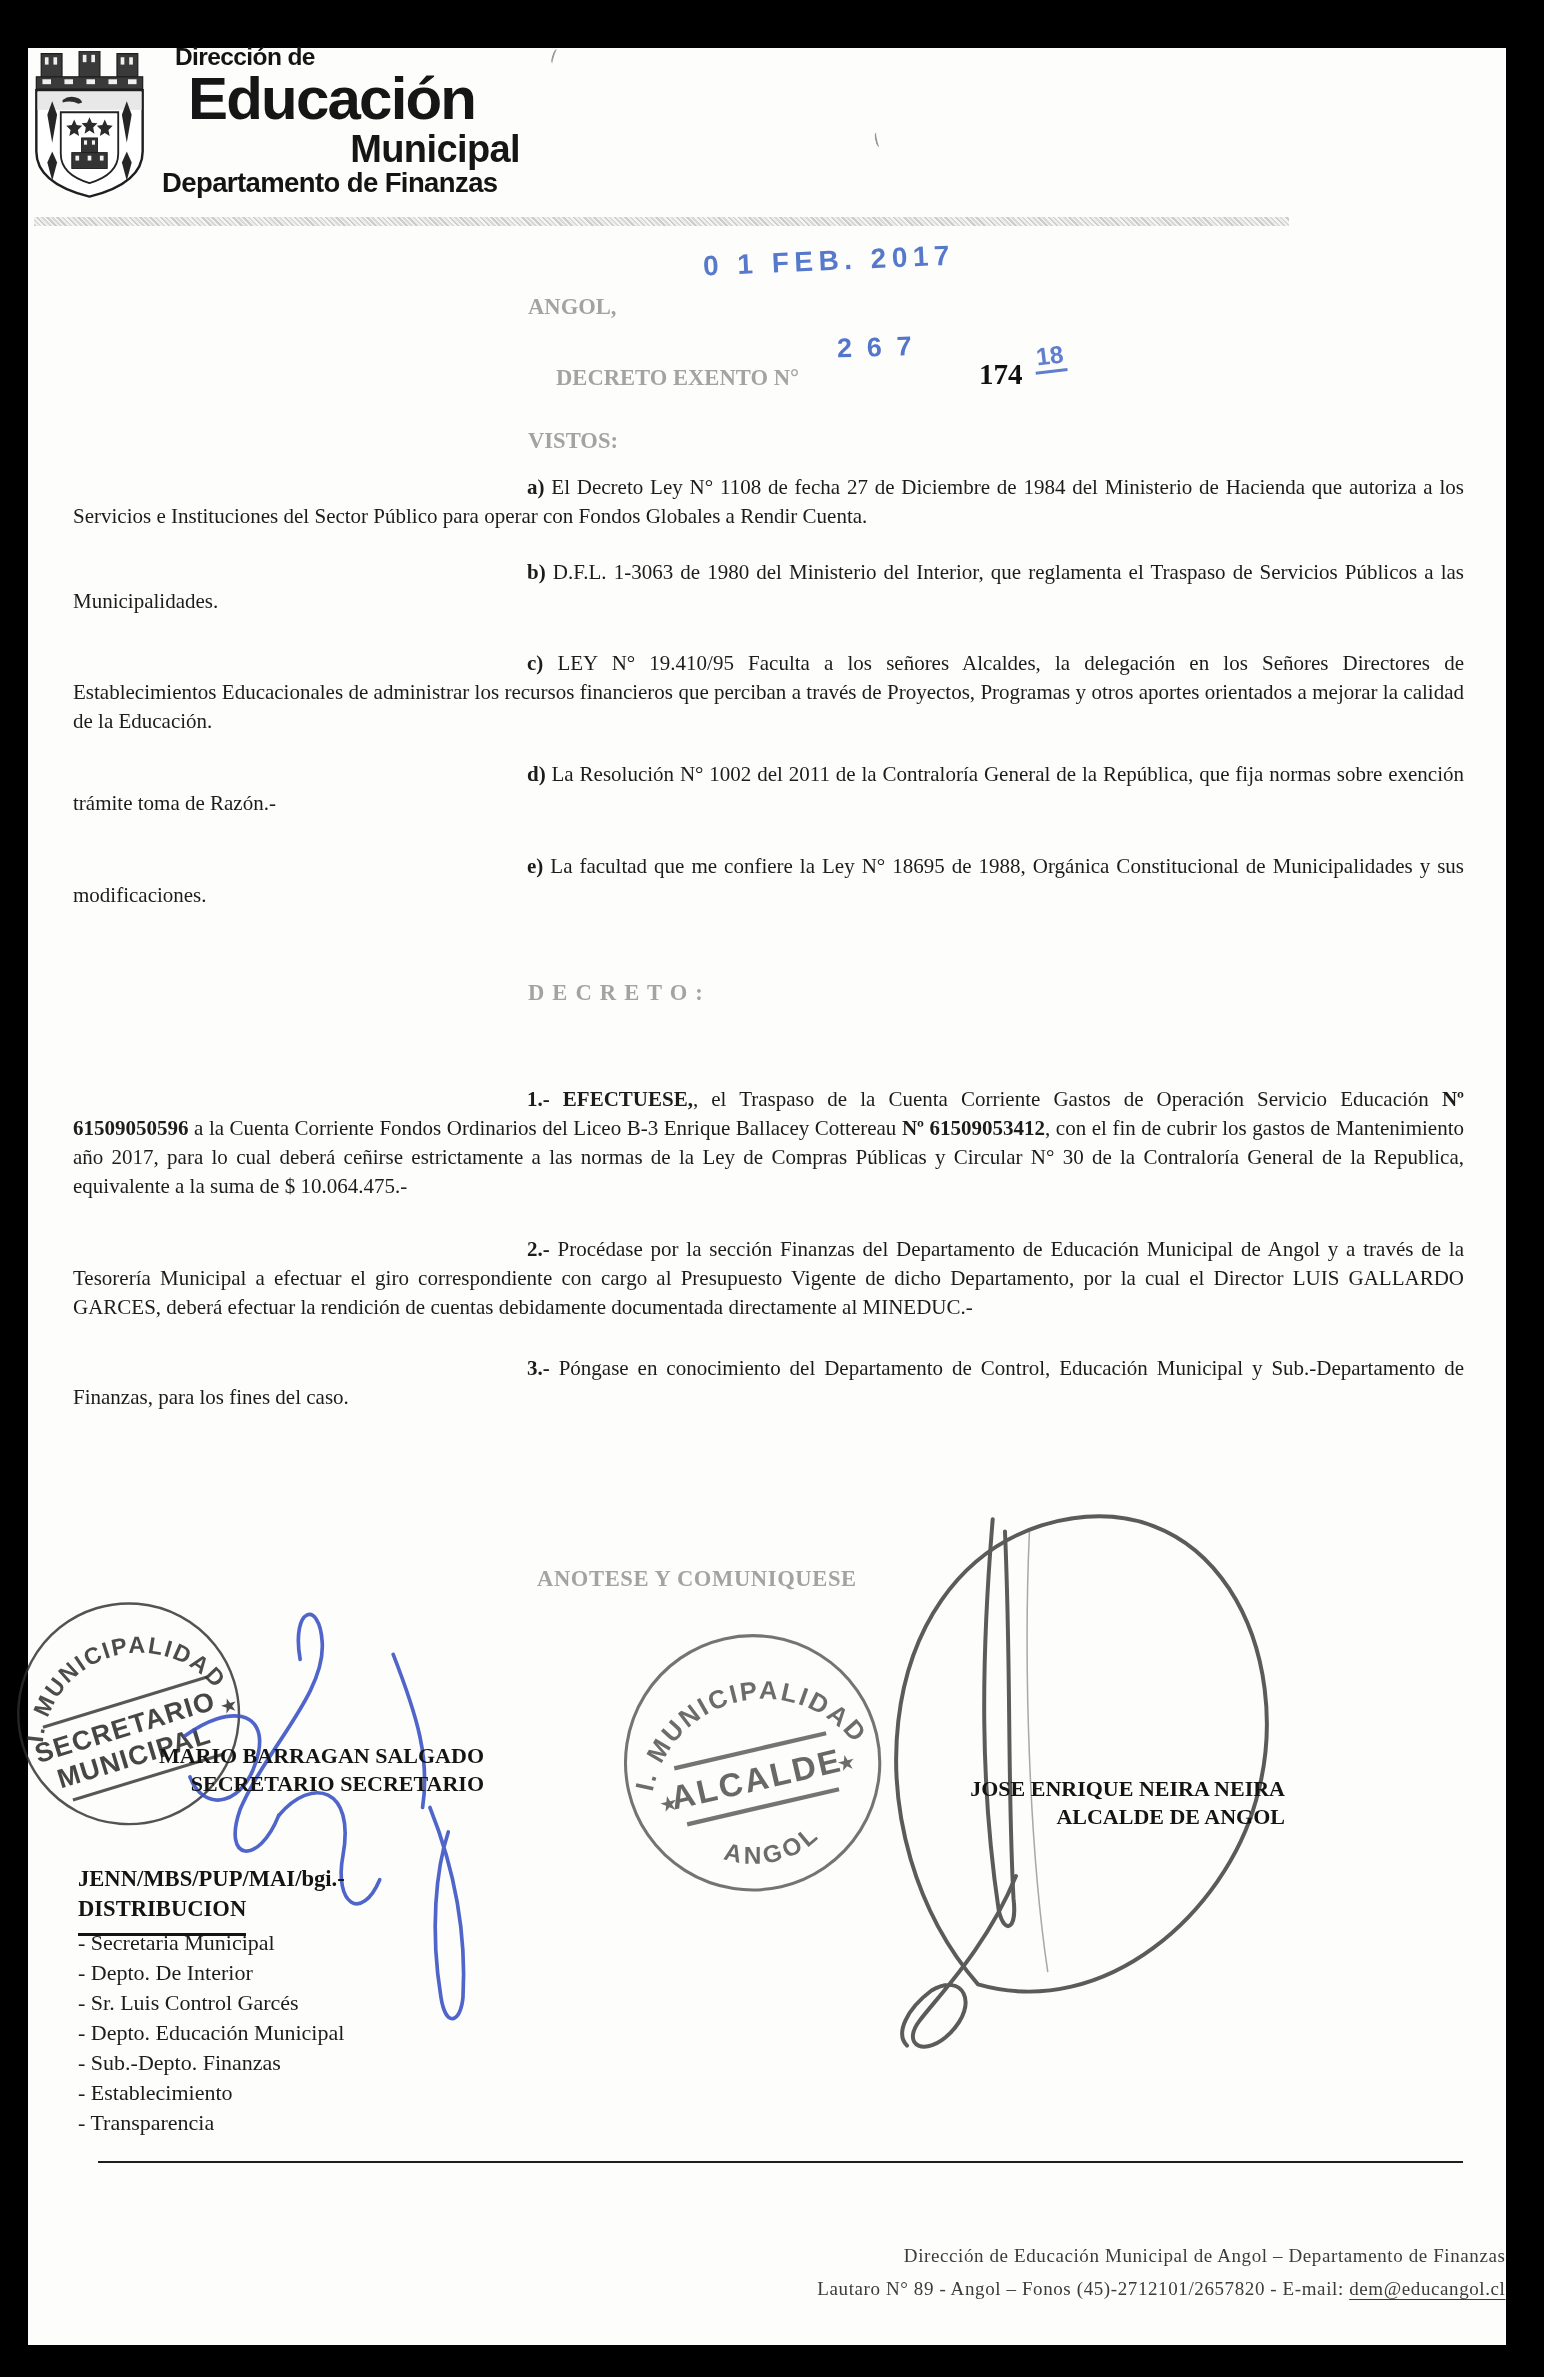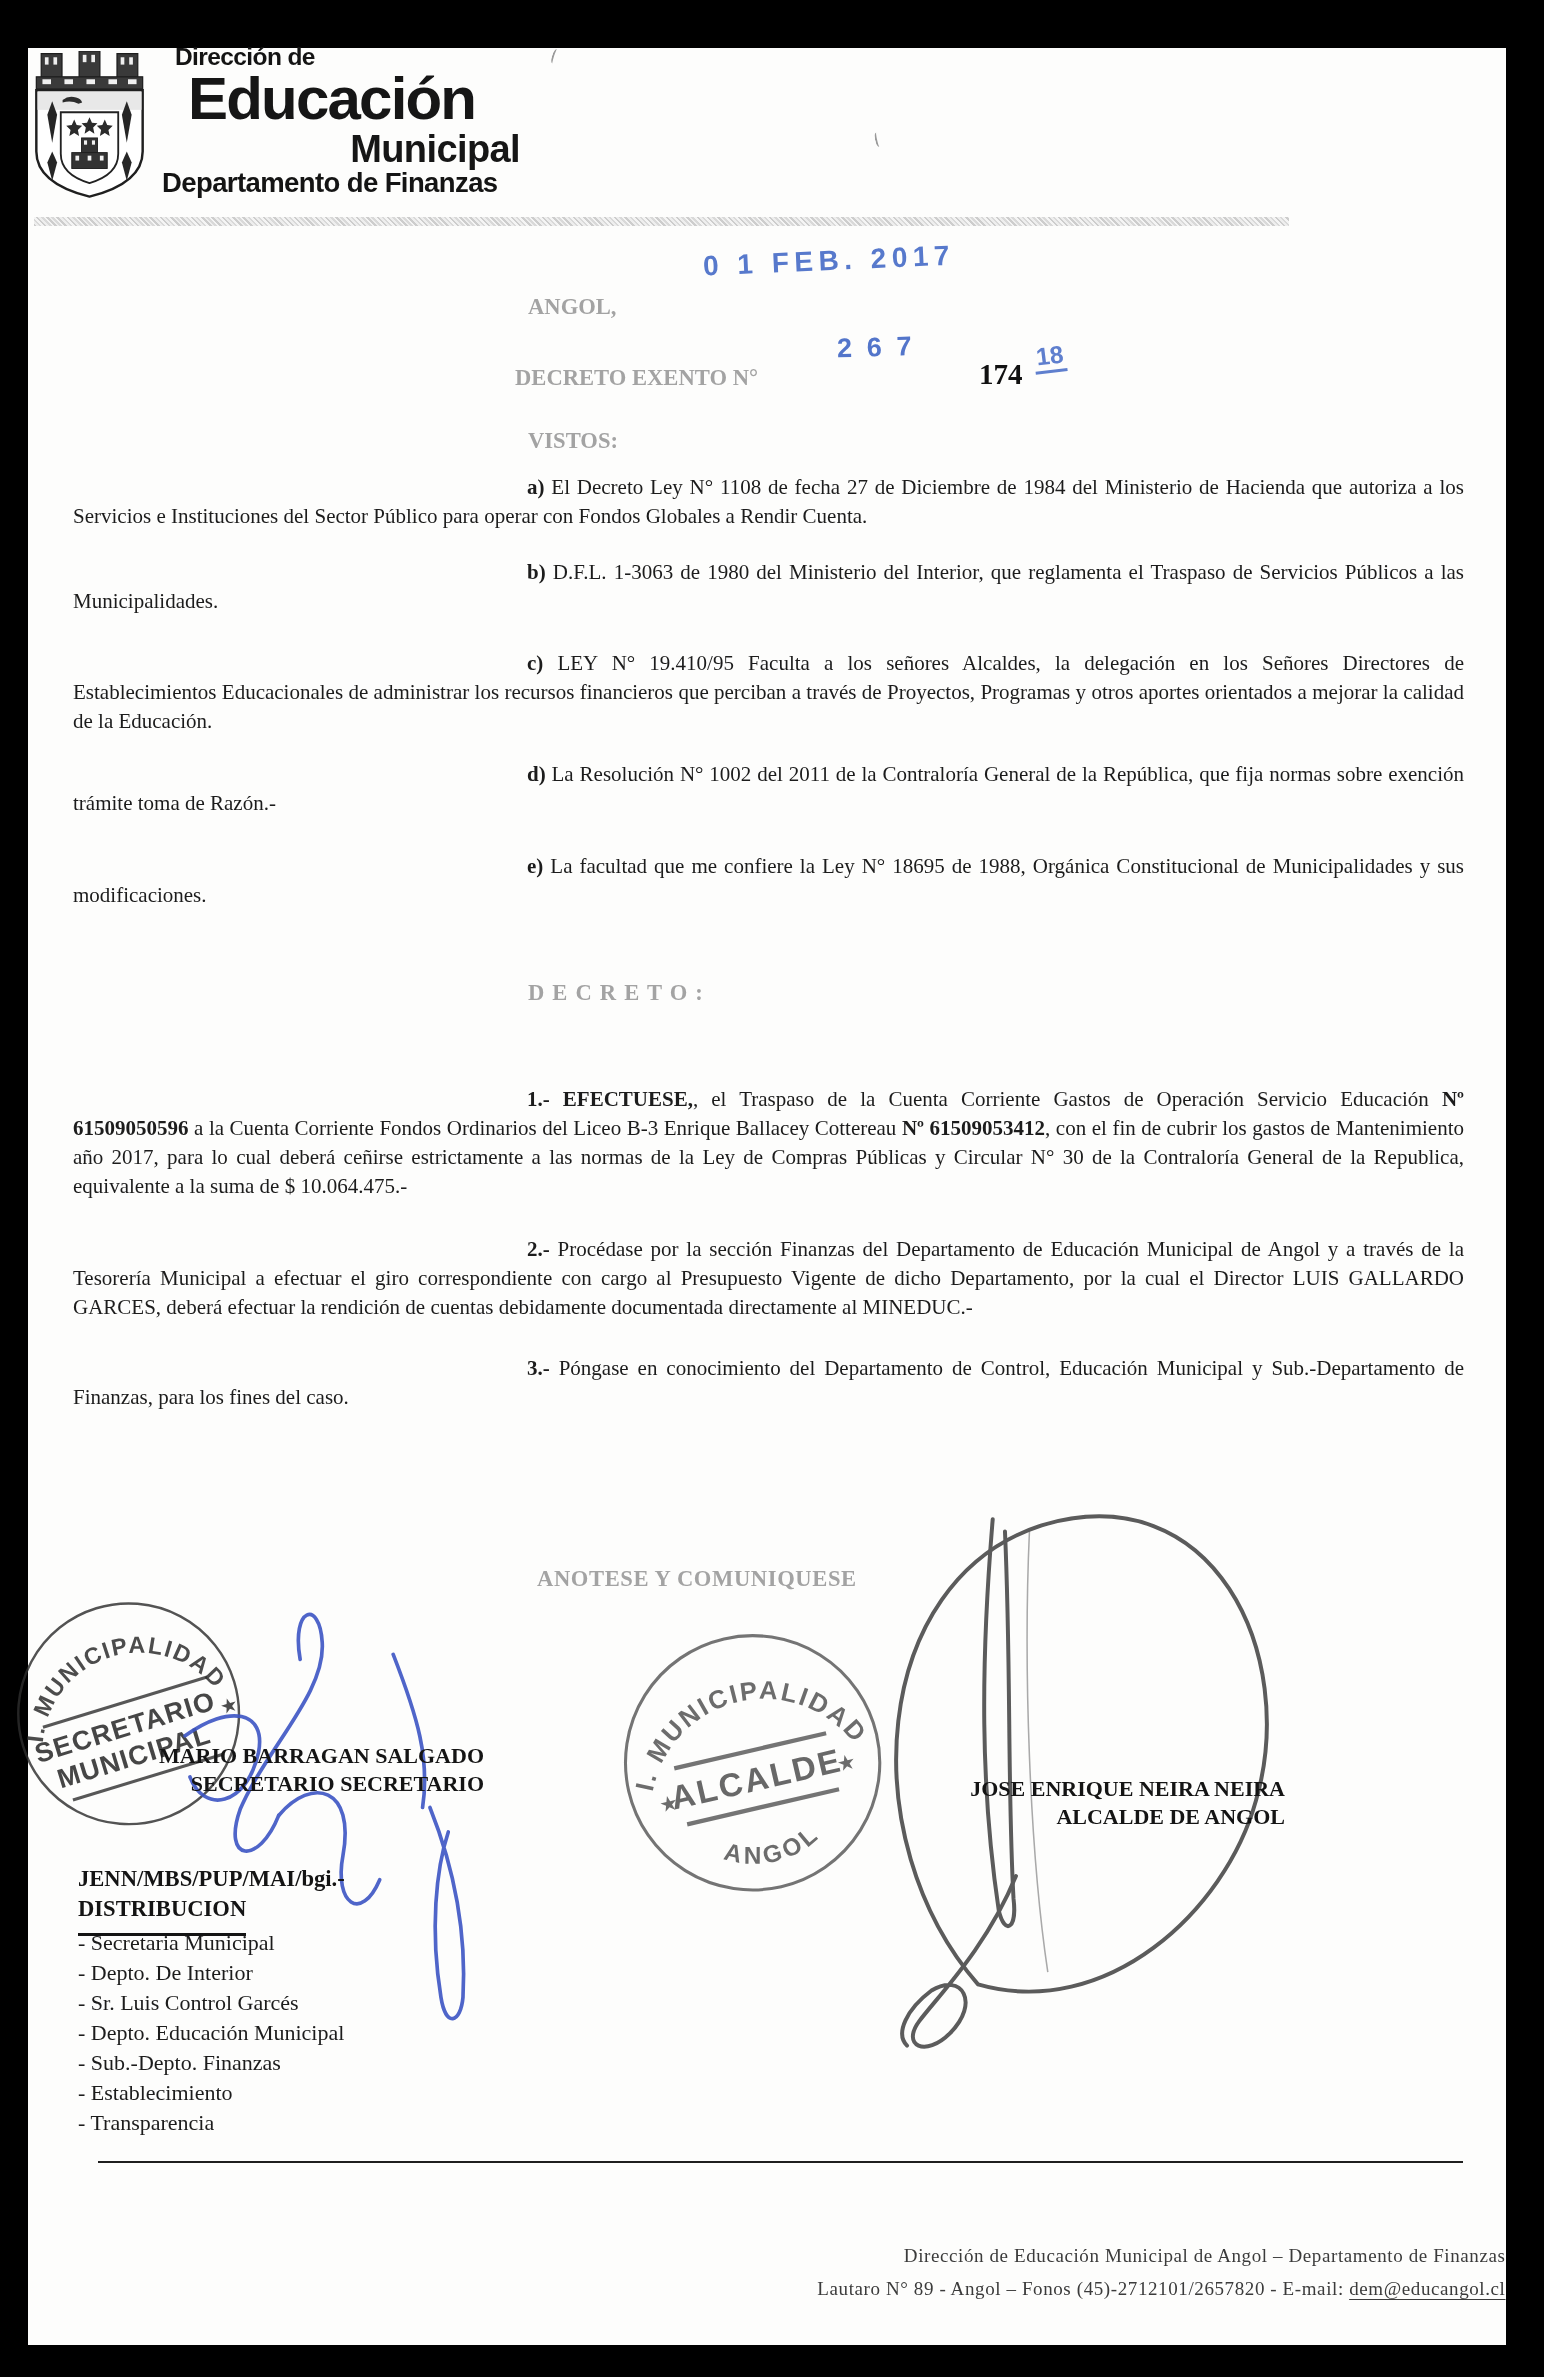--- a/index.html
+++ b/index.html
@@ -117,21 +117,21 @@
 <div class="abs h-dep" style="left:162px;top:169px;">Departamento de Finanzas</div>
 
 <div class="abs band" style="left:34px;top:217px;width:1255px;"></div>
 
 <div class="speck" style="left:552px;top:49px;transform:rotate(18deg);"></div>
 <div class="speck" style="left:875px;top:132px;transform:rotate(-12deg);"></div>
 
 <div class="abs blue-stamp" style="left:703px;top:247px;">0 1 FEB. 2017</div>
 <div class="abs lbl" style="left:528px;top:296px;">ANGOL,</div>
 <div class="abs blue-num" style="left:837px;top:334px;">267</div>
-<div class="abs lbl" style="left:515px;top:367px;">DECRETO EXENTO N°</div>
+<div class="abs lbl" style="left:556px;top:367px;">DECRETO EXENTO N°</div>
 <div class="abs num-typed" style="left:979px;top:360px;">174</div>
 <div class="abs blue-mark" style="left:1034px;top:344px;">18</div>
 <div class="abs lbl" style="left:528px;top:430px;">VISTOS:</div>
 
 <p class="para indent" style="top:473px;">
   <b>a)</b>
   <span>El Decreto Ley N° 1108 de fecha 27 de Diciembre de 1984 del Ministerio de Hacienda que autoriza a los Servicios e Instituciones del Sector Público para operar con Fondos Globales a Rendir Cuenta.</span>
 </p>
 <p class="para indent" style="top:558px;">
   <b>b)</b>

